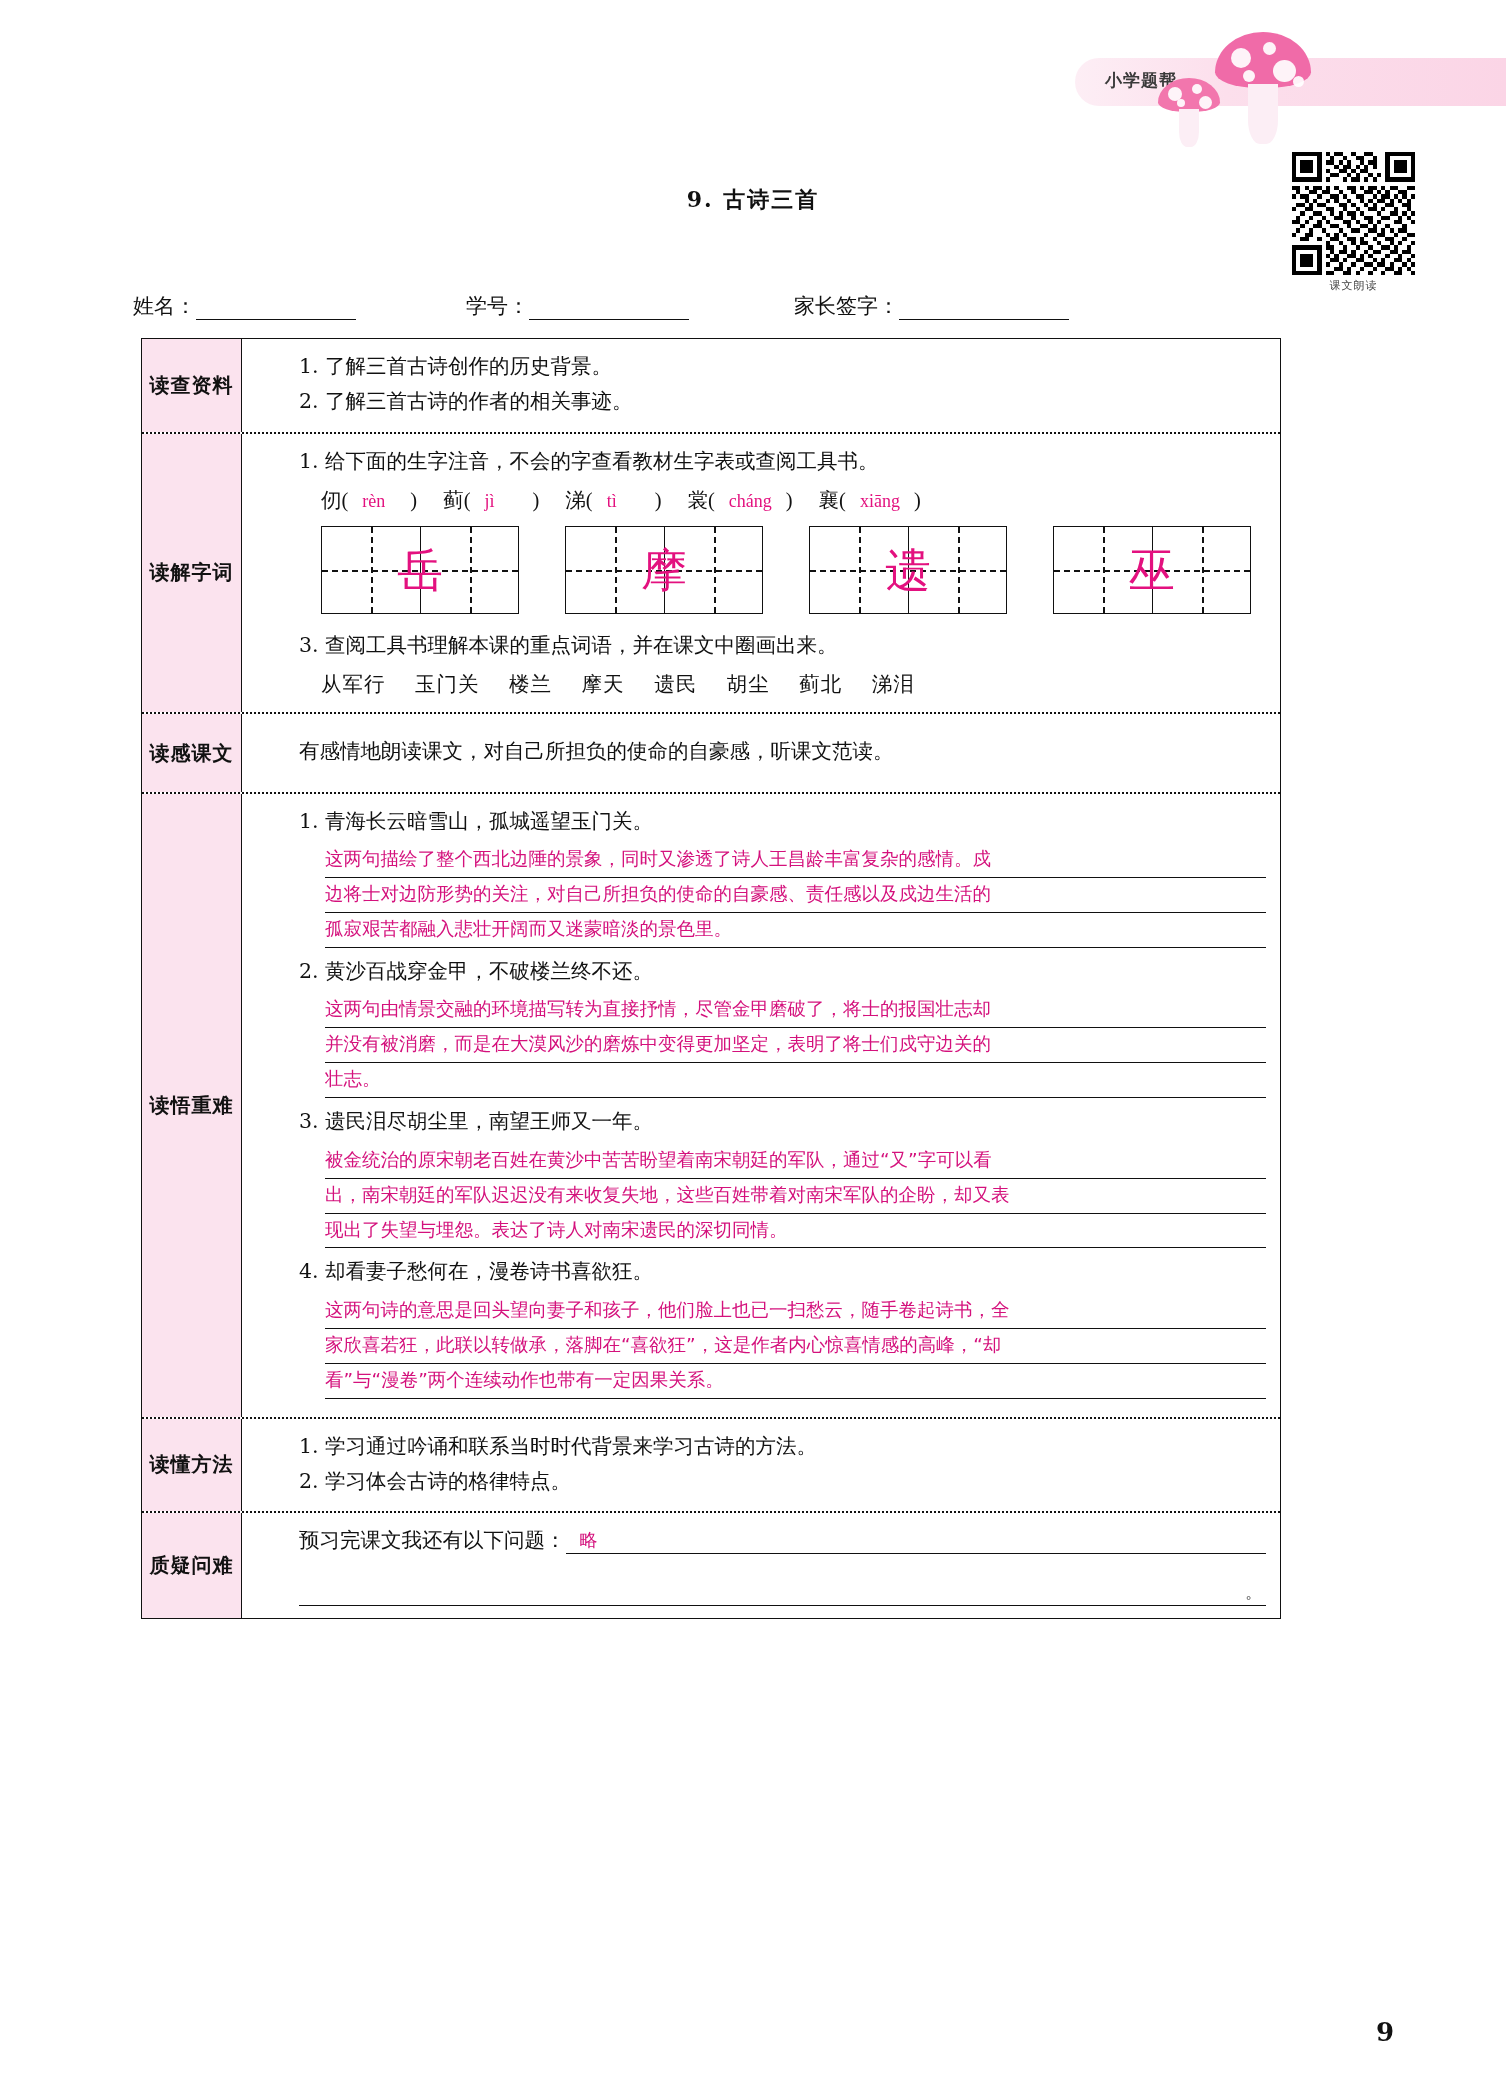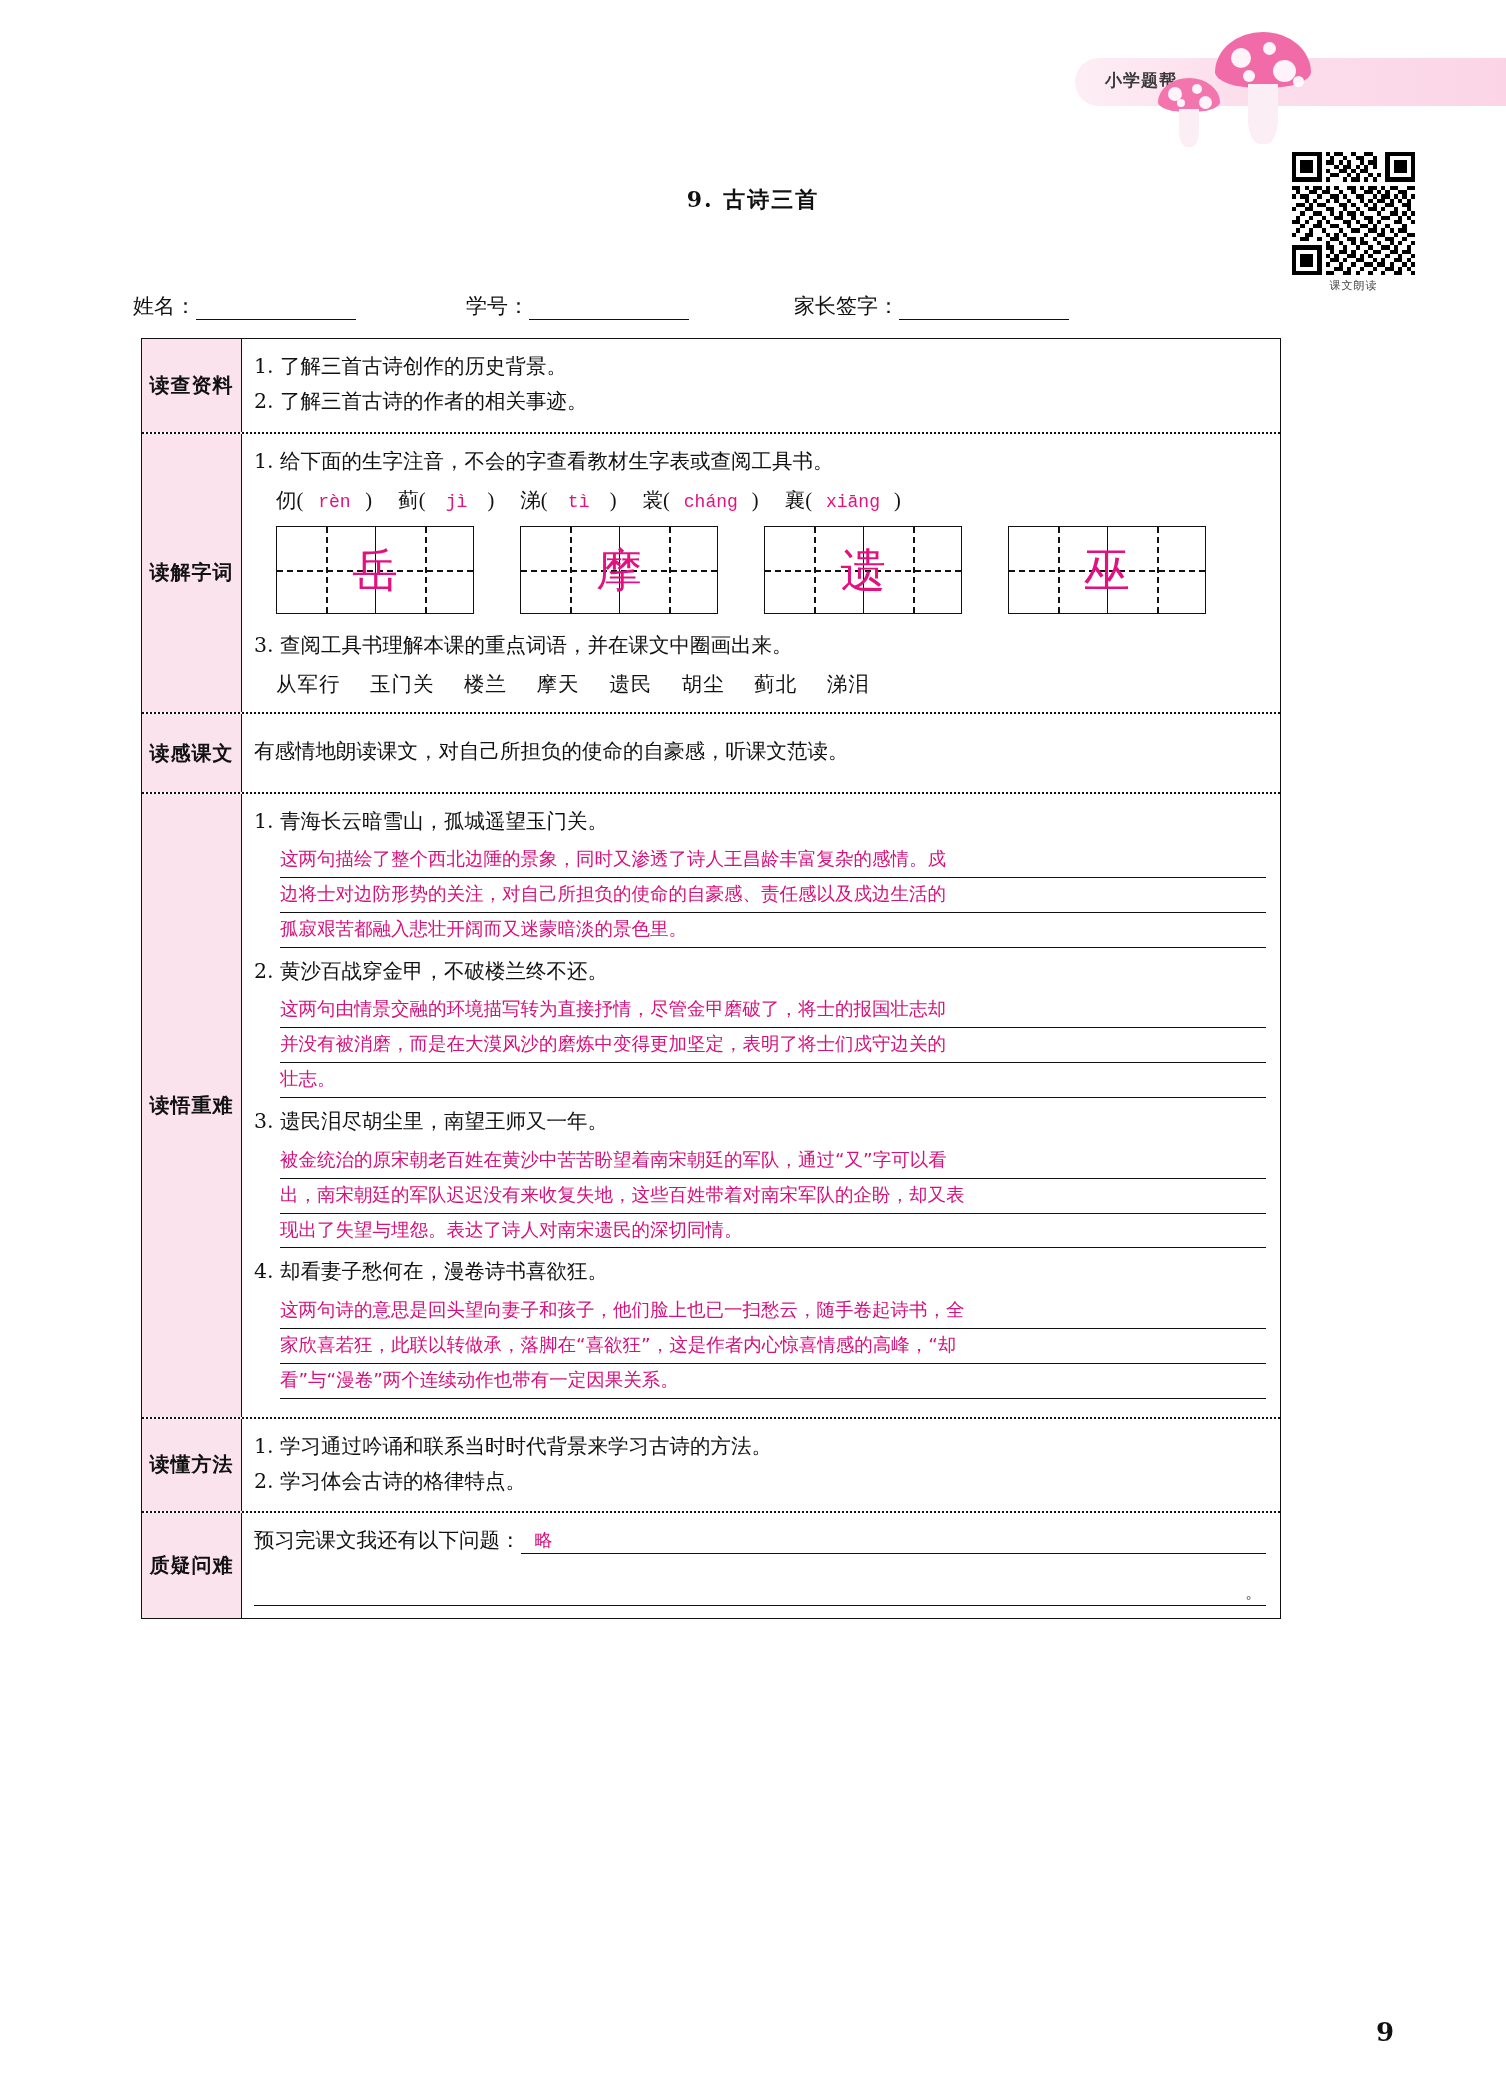--- a/index.html
+++ b/index.html
@@ -158,20 +158,21 @@
     font-weight: bold;
     color: #111;
     letter-spacing: 1px;
     padding: 8px 0;
     line-height: 1.85;
   }
   .body {
     flex: 1;
     padding: 10px 14px 12px 12px;
     min-width: 0;
+    margin-left: 45px;
   }
   .qline {
     font-family: "DejaVu Serif", serif;
     font-size: 20.5px;
     color: #111;
     line-height: 1.72;
     white-space: nowrap;
   }
 
   
@@ -180,25 +181,24 @@
     align-items: baseline;
     gap: 10px;
     margin: 7px 0 4px 22px;
     font-size: 20.5px;
     color: #111;
   }
   .pyitem { display: flex; align-items: baseline; margin-right: 16px; }
   .hanzi { font-family: "DejaVu Serif", serif; }
   .py {
     color: #e3117f;
-    font-family: Liberation Mono, monospace;
+    font-family: Liberation Serif, serif;
     font-size: 18px;
     padding: 0 14px;
     min-width: 62px;
-    text-align: center;
     display: inline-block;
   }
 
   
   .gridrow {
     display: flex;
     gap: 46px;
     margin: 12px 0 14px 22px;
   }
   .tian {

